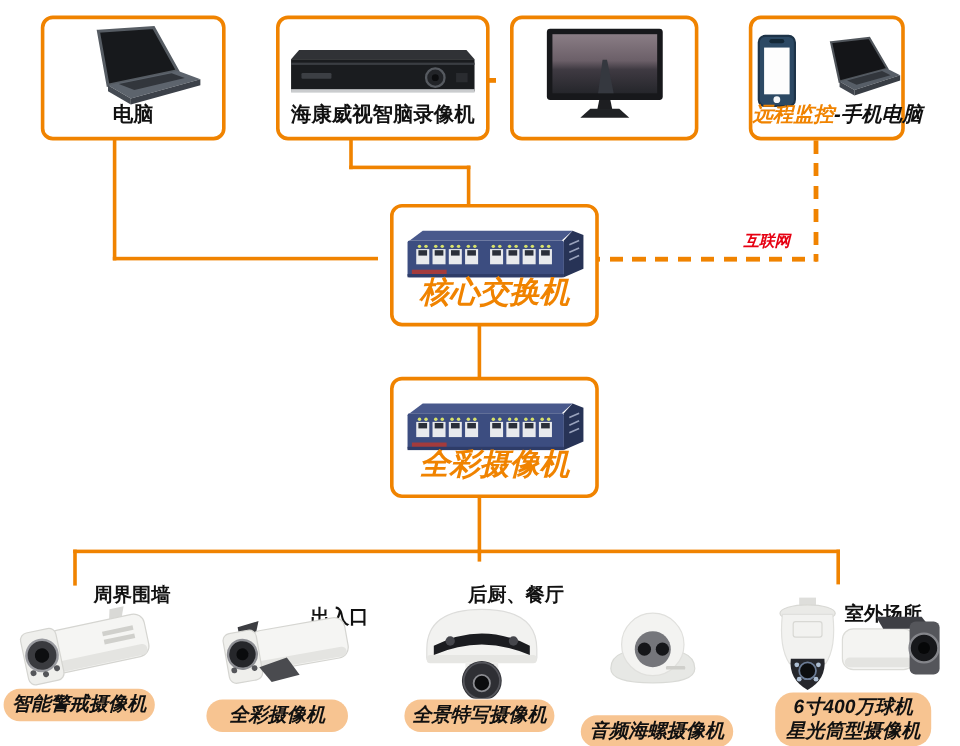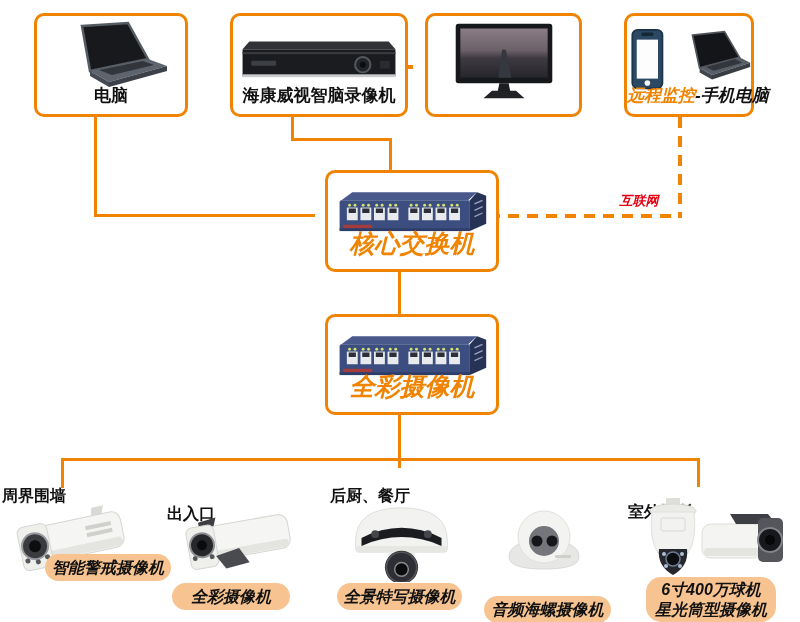--- a/index.html
+++ b/index.html
@@ -10,21 +10,21 @@
   .lbl{position:absolute;left:0;right:0;bottom:7px;text-align:center;font-size:17px;font-weight:bold;color:#111;white-space:nowrap;}
   .hl{color:var(--orange,#F08300);}
   .it{font-style:italic;}
   .line{position:absolute;background:var(--orange,#F08300);}
   .dash-h{position:absolute;height:4px;background:repeating-linear-gradient(90deg,var(--orange,#F08300) 0 11px,transparent 11px 19px);}
   .dash-h-sm{position:absolute;height:4px;background:repeating-linear-gradient(90deg,var(--orange,#F08300) 0 8px,transparent 8px 14px);}
   .dash-v{position:absolute;width:4px;background:repeating-linear-gradient(180deg,var(--orange,#F08300) 0 11px,transparent 11px 19px);}
   .redlbl{position:absolute;color:var(--red,#E60012);font-weight:bold;font-style:italic;font-size:13px;white-space:nowrap;}
   .vtext{writing-mode:vertical-rl;text-orientation:upright;letter-spacing:2px;font-size:15px;}
   .swlbl{position:absolute;left:0;right:0;bottom:9px;text-align:center;font-size:25px;font-weight:bold;font-style:italic;color:var(--orange,#F08300);white-space:nowrap;}
-  .loc{position:absolute;width:140px;text-align:left;font-size:16px;font-weight:bold;color:#111;white-space:nowrap;}
+  .loc{position:absolute;width:140px;text-align:right;font-size:16px;font-weight:bold;color:#111;white-space:nowrap;}
   .pill{position:absolute;background:var(--peach,#F7C491);border-radius:15px;color:#111;font-weight:bold;font-style:italic;
         font-size:16px;text-align:center;display:flex;flex-direction:column;justify-content:center;
         padding:3px 6px;box-sizing:border-box;white-space:nowrap;line-height:20px;}
   .cam{position:absolute;}
   svg{display:block;}
 </style>
 </head>
 <body>
 
 <div class="canvas">
@@ -292,21 +292,21 @@
         <circle cx="42" cy="70" r="2" fill="#aebfd4"></circle>
       <rect x="64" y="28" width="60" height="34" rx="9" fill="#f4f4f2" stroke="#dcdcd8"></rect>
       <rect x="66" y="52" width="56" height="8" rx="4" fill="#e4e4e1"></rect>
       <polygon points="92,18 130,18 138,28 98,28" fill="#3e3f44"></polygon>
       <rect x="120" y="22" width="25" height="44" rx="5" fill="#55565b"></rect>
       <circle cx="132" cy="44" r="12" fill="#17181b" stroke="#84858a" stroke-width="2"></circle>
       <circle cx="132" cy="44" r="5" fill="#060708"></circle>
     </svg>
   </div>
 
-  <div class="pill" style="left:3px;top:554px;width:126px;height:27px;margin-left:42px;">
+  <div class="pill" style="left:3px;top:574px;width:126px;height:27px;">
     <div>智能警戒摄像机</div>
   </div>
   <div class="pill" style="left:172px;top:583px;width:118px;height:27px;">
     <div>全彩摄像机</div>
   </div>
   <div class="pill" style="left:337px;top:583px;width:125px;height:27px;font-style:italic;">
     <div>全景特写摄像机</div>
   </div>
   <div class="pill" style="left:484px;top:572px;width:127px;height:27px;margin-top:24px;">
     <div>音频海螺摄像机</div>

